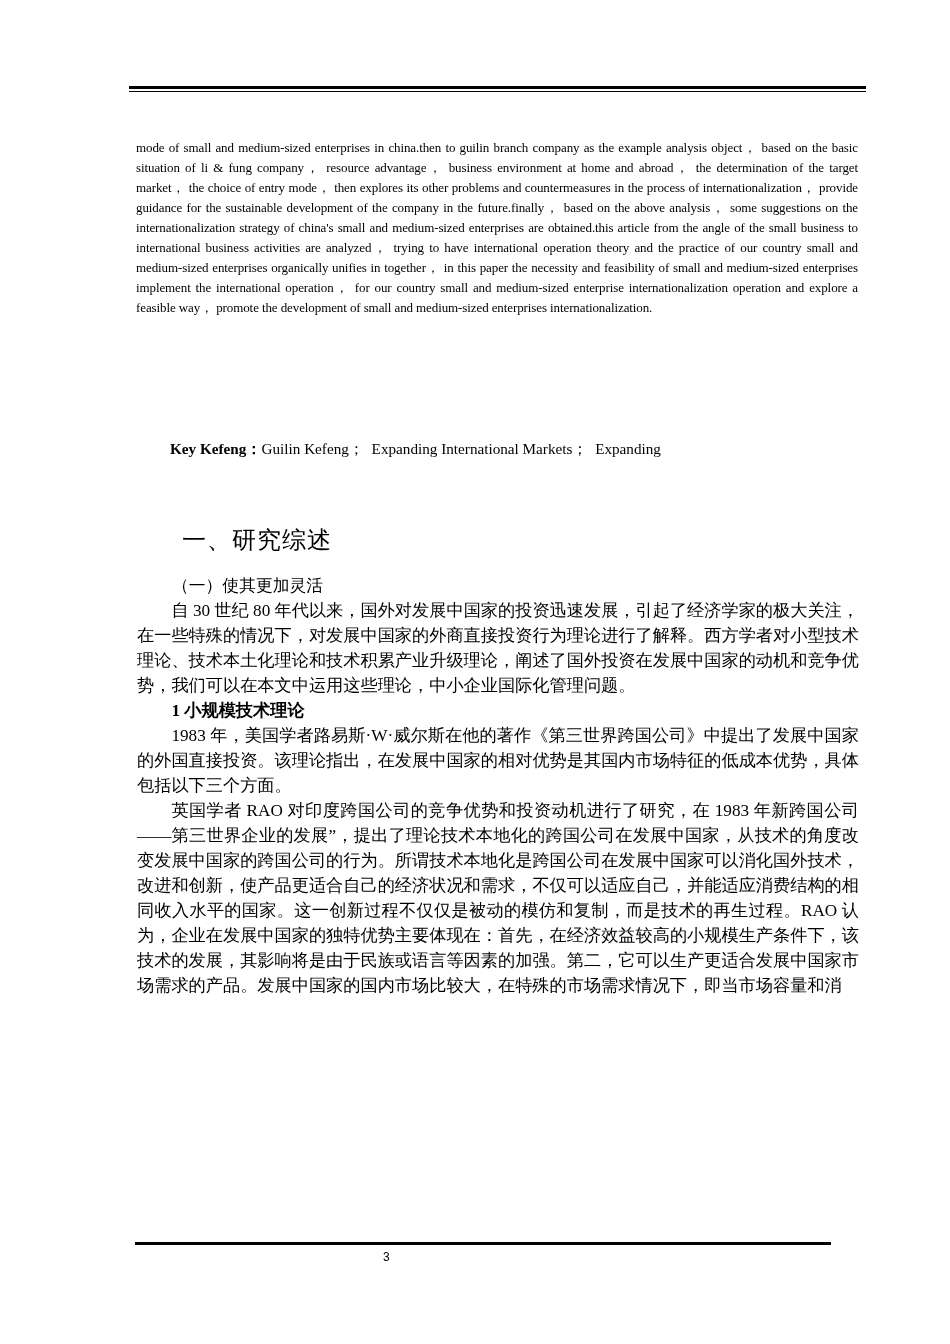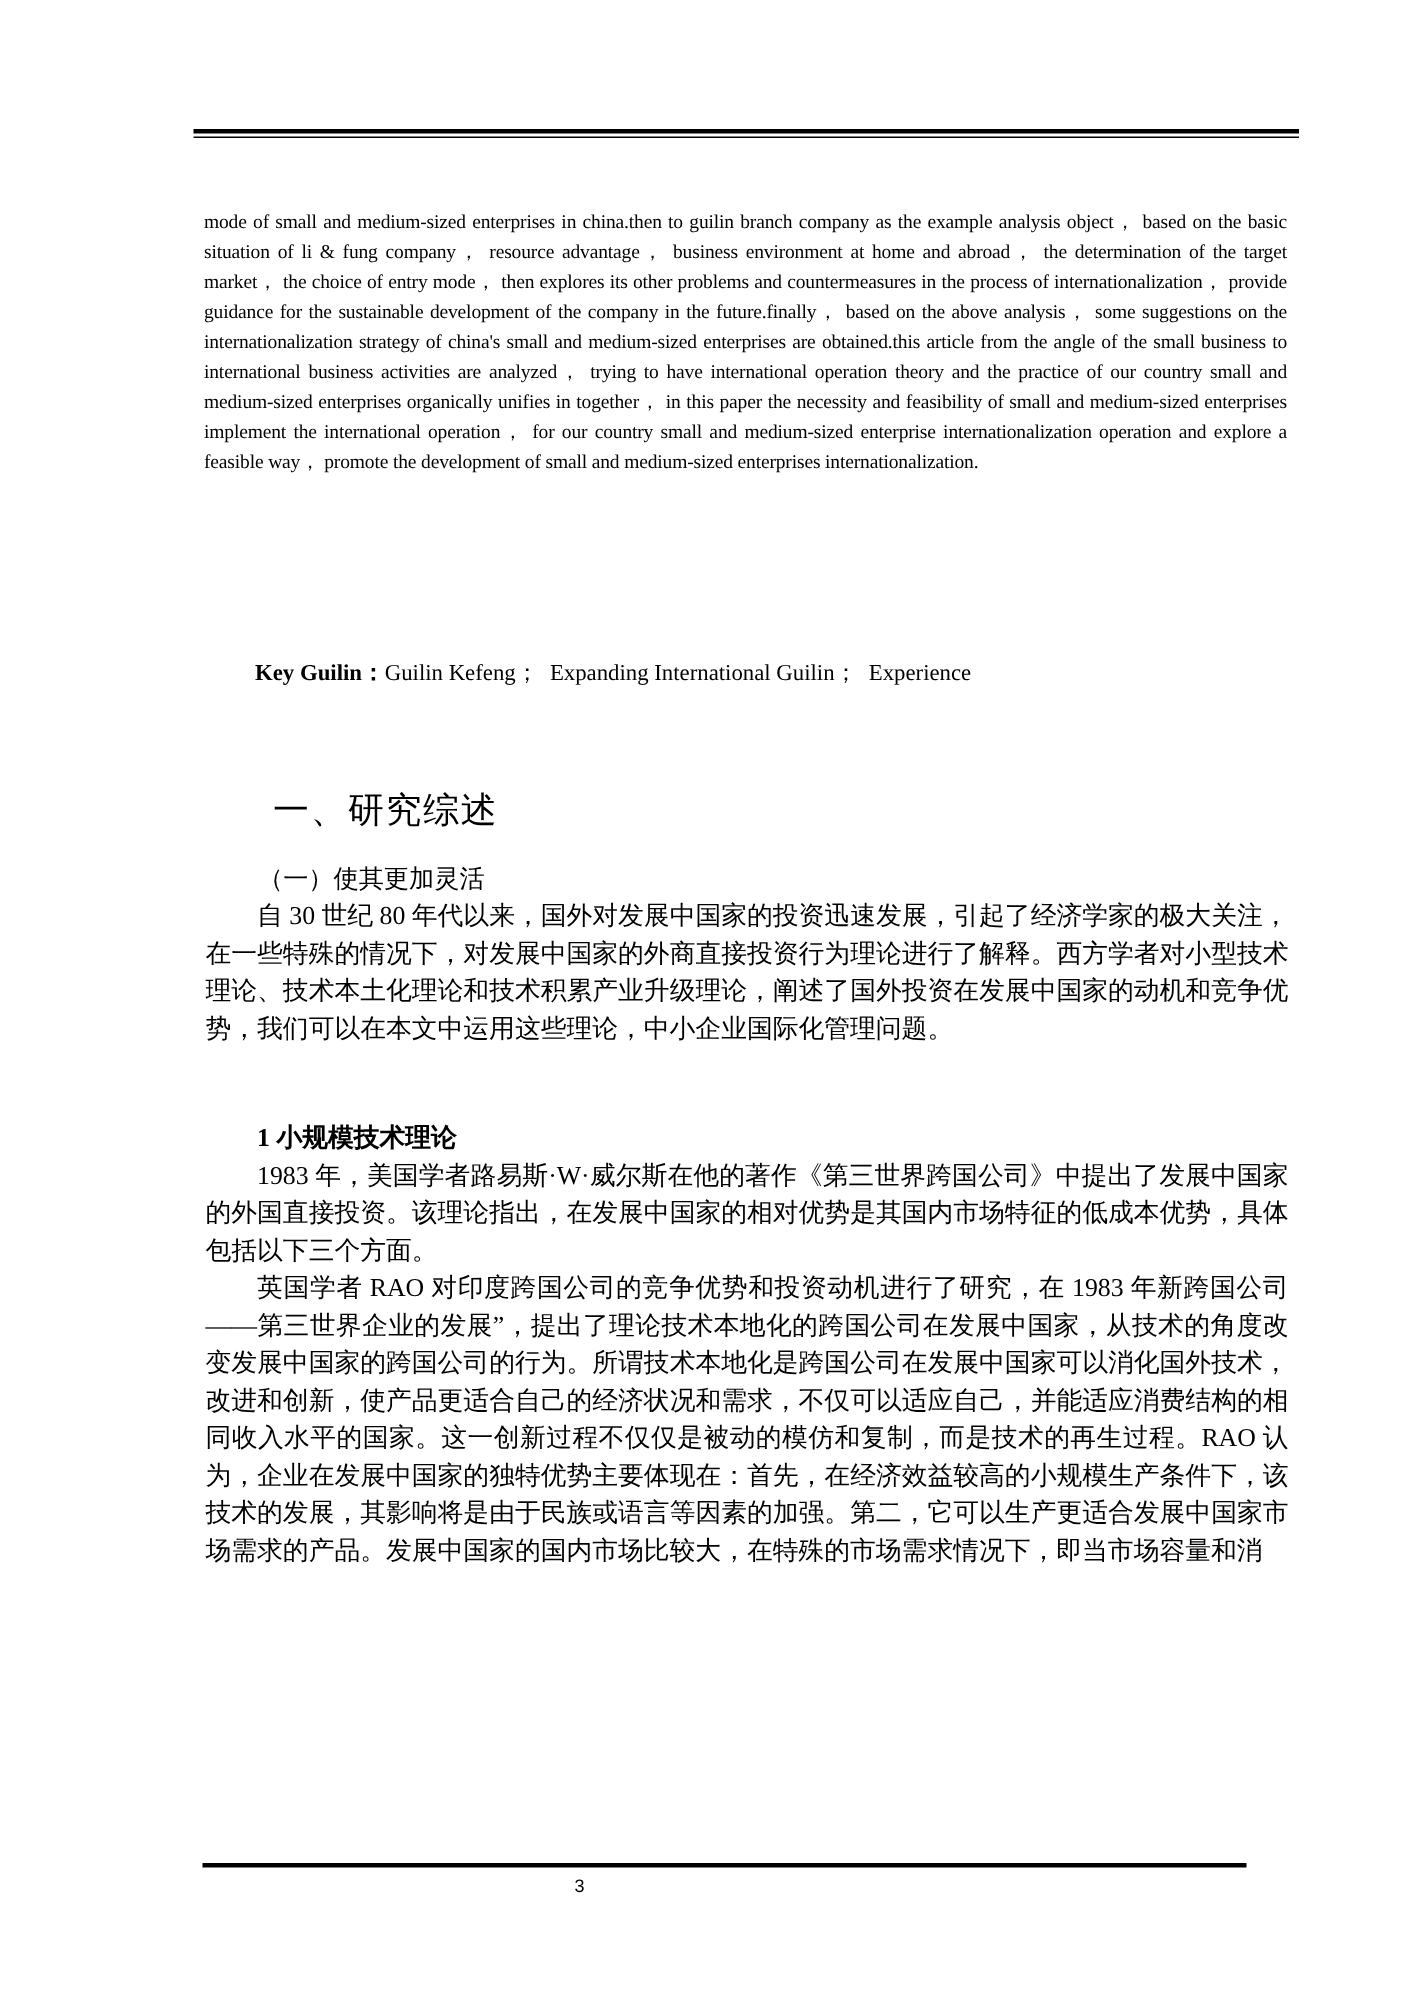--- a/index.html
+++ b/index.html
@@ -12,39 +12,39 @@
   .abstract { position:absolute; left:136px; top:138px; width:722px; font-size:13px; line-height:20px; text-align:justify; letter-spacing:-0.1px; }
   .abstract p { margin:0; }
   .keywords { position:absolute; left:170px; top:437px; font-size:15.2px; line-height:24.9px; white-space:pre; }
   .keywords b { font-weight:bold; }
 
   .h1 { position:absolute; left:182px; top:524px; font-size:24px; font-family:"DejaVu Sans","Liberation Sans",sans-serif; letter-spacing:1px; }
   .h2 { position:absolute; left:172px; top:574px; font-size:16.8px; font-family:"DejaVu Sans","Liberation Sans",sans-serif; }
 
   .body { position:absolute; left:137px; top:598px; width:722px; font-size:17.2px; line-height:25px; text-align:justify; }
   .body p { margin:0; text-indent:2em; }
-  .body .sub { font-weight:bold; text-indent:2em;margin-top:48px; }
+  .body .sub { font-weight:bold; text-indent:2em; }
 
   .footer-rule { position:absolute; left:135px; top:1242px; width:696px; height:3px; background:#000; }
   .page-num { position:absolute; left:383px; top:1250px; font-size:12px; font-family:"Liberation Sans","DejaVu Sans",sans-serif; }
 </style>
 </head>
 <body>
 
 <div class="header-rule">
   <div class="thick"></div>
   <div class="gap"></div>
   <div class="thin"></div>
 </div>
 
 <div class="abstract">
   <p>mode of small and medium-sized enterprises in china.then to guilin branch company as the example analysis object， based on the basic situation of li &amp; fung company， resource advantage， business environment at home and abroad， the determination of the target market， the choice of entry mode， then explores its other problems and countermeasures in the process of internationalization， provide guidance for the sustainable development of the company in the future.finally， based on the above analysis， some suggestions on the internationalization strategy of china's small and medium-sized enterprises are obtained.this article from the angle of the small business to international business activities are analyzed， trying to have international operation theory and the practice of our country small and medium-sized enterprises organically unifies in together， in this paper the necessity and feasibility of small and medium-sized enterprises implement the international operation， for our country small and medium-sized enterprise internationalization operation and explore a feasible way， promote the development of small and medium-sized enterprises internationalization.</p>
 </div>
 
-<div class="keywords"><b>Key Guilin：</b><span>Guilin Kefeng；  Expanding International Guilin；  Experience</span></div>
+<div class="keywords"><b>Key Kefeng：</b><span>Guilin Kefeng；  Expanding International Markets；  Expanding</span></div>
 
 <div class="h1">一、研究综述</div>
 <div class="h2">（一）使其更加灵活</div>
 
 <div class="body">
   <p>自 30 世纪 80 年代以来，国外对发展中国家的投资迅速发展，引起了经济学家的极大关注，在一些特殊的情况下，对发展中国家的外商直接投资行为理论进行了解释。西方学者对小型技术理论、技术本土化理论和技术积累产业升级理论，阐述了国外投资在发展中国家的动机和竞争优势，我们可以在本文中运用这些理论，中小企业国际化管理问题。</p>
   <p class="sub">1 小规模技术理论</p>
   <p>1983 年，美国学者路易斯·W·威尔斯在他的著作《第三世界跨国公司》中提出了发展中国家的外国直接投资。该理论指出，在发展中国家的相对优势是其国内市场特征的低成本优势，具体包括以下三个方面。</p>
   <p>英国学者 RAO 对印度跨国公司的竞争优势和投资动机进行了研究，在 1983 年新跨国公司——第三世界企业的发展”，提出了理论技术本地化的跨国公司在发展中国家，从技术的角度改变发展中国家的跨国公司的行为。所谓技术本地化是跨国公司在发展中国家可以消化国外技术，改进和创新，使产品更适合自己的经济状况和需求，不仅可以适应自己，并能适应消费结构的相同收入水平的国家。这一创新过程不仅仅是被动的模仿和复制，而是技术的再生过程。RAO 认为，企业在发展中国家的独特优势主要体现在：首先，在经济效益较高的小规模生产条件下，该技术的发展，其影响将是由于民族或语言等因素的加强。第二，它可以生产更适合发展中国家市场需求的产品。发展中国家的国内市场比较大，在特殊的市场需求情况下，即当市场容量和消</p>
 </div>

